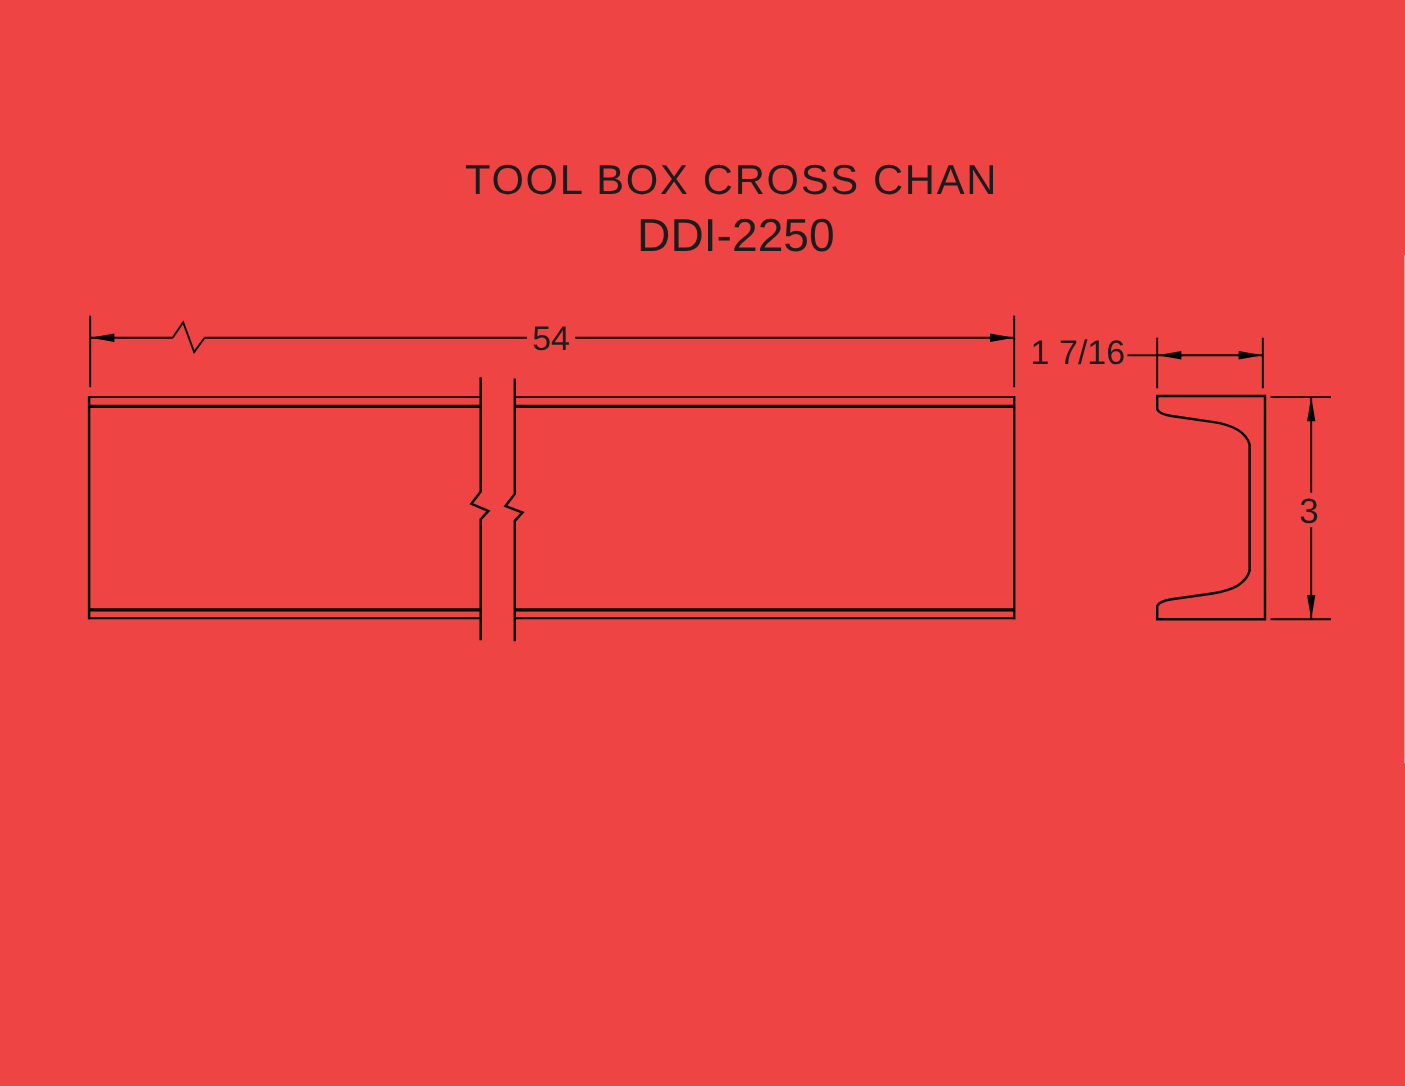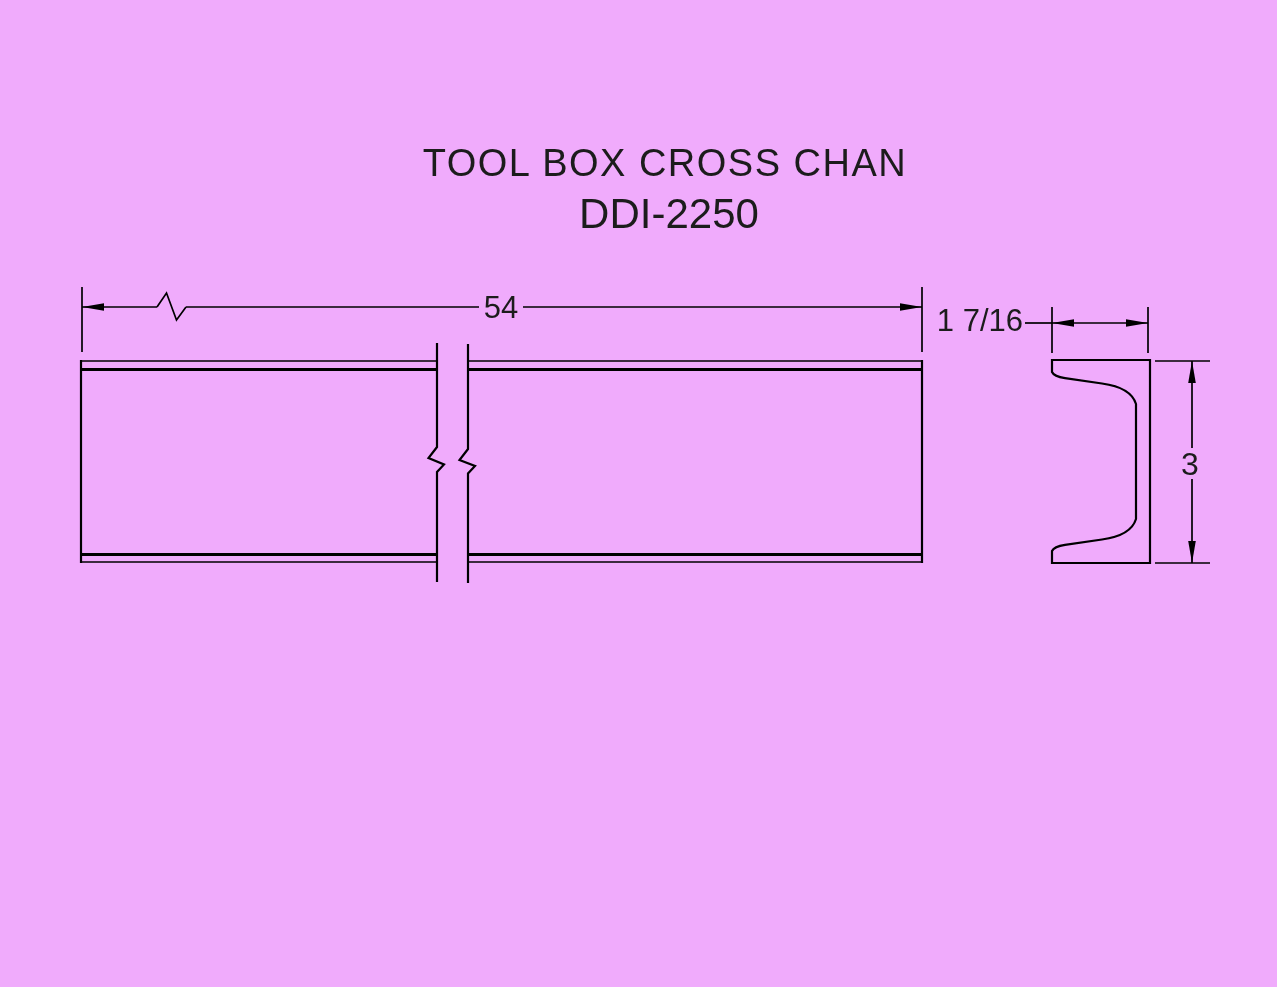--- a/index.html
+++ b/index.html
@@ -4,21 +4,21 @@
 <style>
   html, body {
     margin: 0;
     padding: 0;
     background: #ffffff;
   }
   .sheet {
     position: relative;
     width: 1277px;
     height: 987px;
-    background: #f0abfc;
+    background: #ef4444;
     overflow: hidden;
   }
   svg { display: block; }
   .ln      { stroke: #000000; fill: none; stroke-width: 2.2px; }
   .ln-thin { stroke: #000000; fill: none; stroke-width: 1.7px; }
   .ln-thick{ stroke: #000000; fill: none; stroke-width: 3px; }
   .arrow   { fill: #000000; stroke: none; }
   text {
     font-family: "Liberation Sans", sans-serif;
     fill: #1c1c1c;

